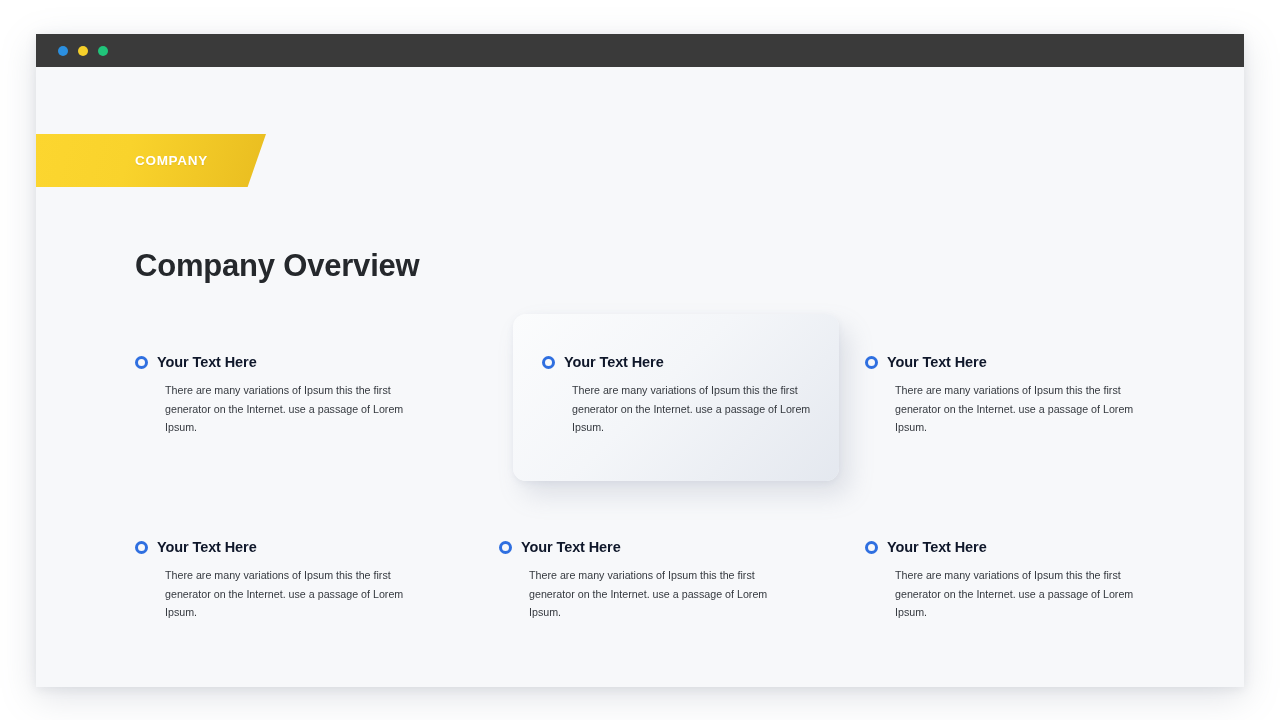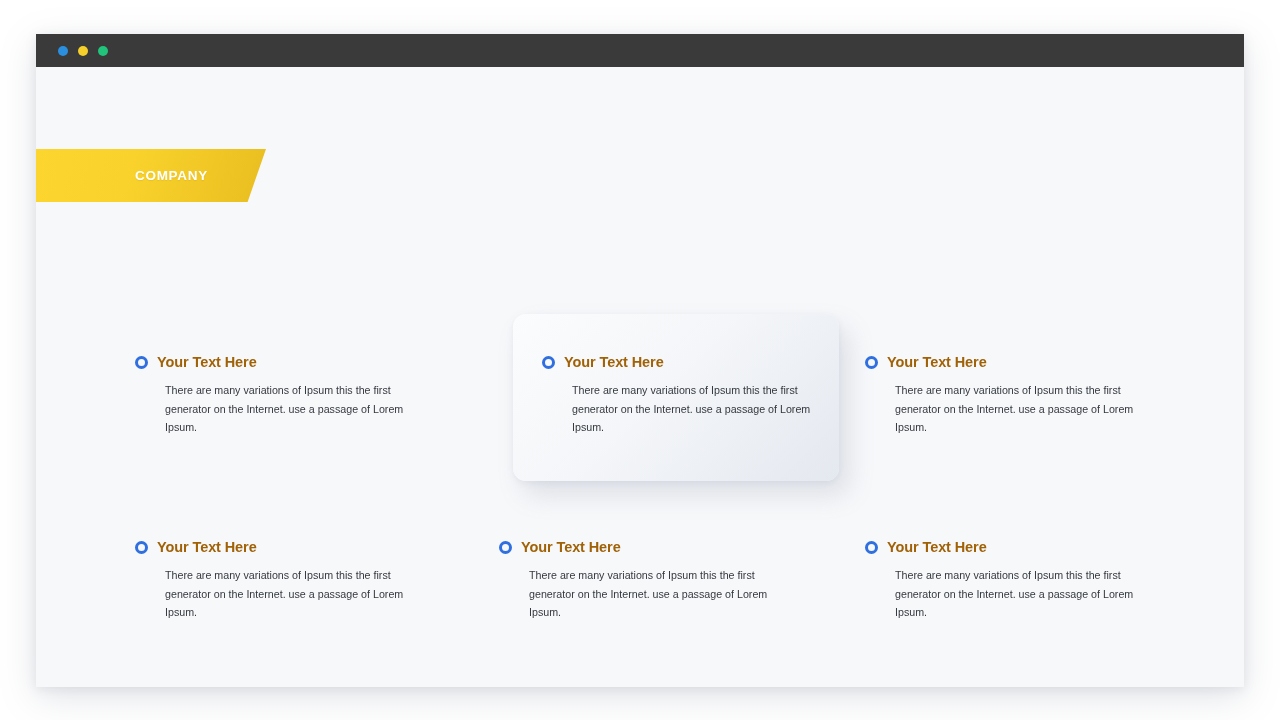--- a/index.html
+++ b/index.html
@@ -69,21 +69,21 @@
     top: 33px;
     width: 1208px;
     height: 620px;
     background: #f7f8fa;
   }
 
   
   .ribbon {
     position: absolute;
     left: 0;
-    top: 82px;
+    top: 67px;
     width: 230px;
     height: 53px;
     background: linear-gradient(105deg, #fcd62f 0%, #f9d32c 40%, #e9bd20 100%);
     clip-path: polygon(0 0, 100% 0, 92% 100%, 0 100%);
     display: flex;
     align-items: center;
   }
   .ribbon-label {
     color: #ffffff;
     font-size: 13.5px;
@@ -138,21 +138,21 @@
     height: 13px;
     flex: 0 0 13px;
     border-radius: 50%;
     border: 3px solid #2f6fe0;
     box-sizing: border-box;
     background: transparent;
   }
   .feature-title {
     font-size: 14.5px;
     font-weight: bold;
-    color: #a16207;
+    color: #0f172a;
     letter-spacing: -0.1px;
     white-space: nowrap;
   }
   .feature-body {
     margin-top: 9px;
     margin-left: 30px;
     font-size: 10.7px;
     line-height: 18.6px;
     color: #35393f;
     width: 250px;
@@ -191,20 +191,21 @@
         <span class="dot dot-green"></span>
       </div>
     </div>
 
     <div class="slide">
 
       <div class="ribbon">
         <span class="ribbon-label">COMPANY</span>
       </div>
 
+      <div class="page-title">Company Overview</div>
 
       <div class="highlight-card"></div>
 
       <div class="grid">
 
         <div class="feature col-1 row-1">
           <div class="feature-head">
             <span class="ring-icon"></span>
             <span class="feature-title">Your Text Here</span>
           </div>

